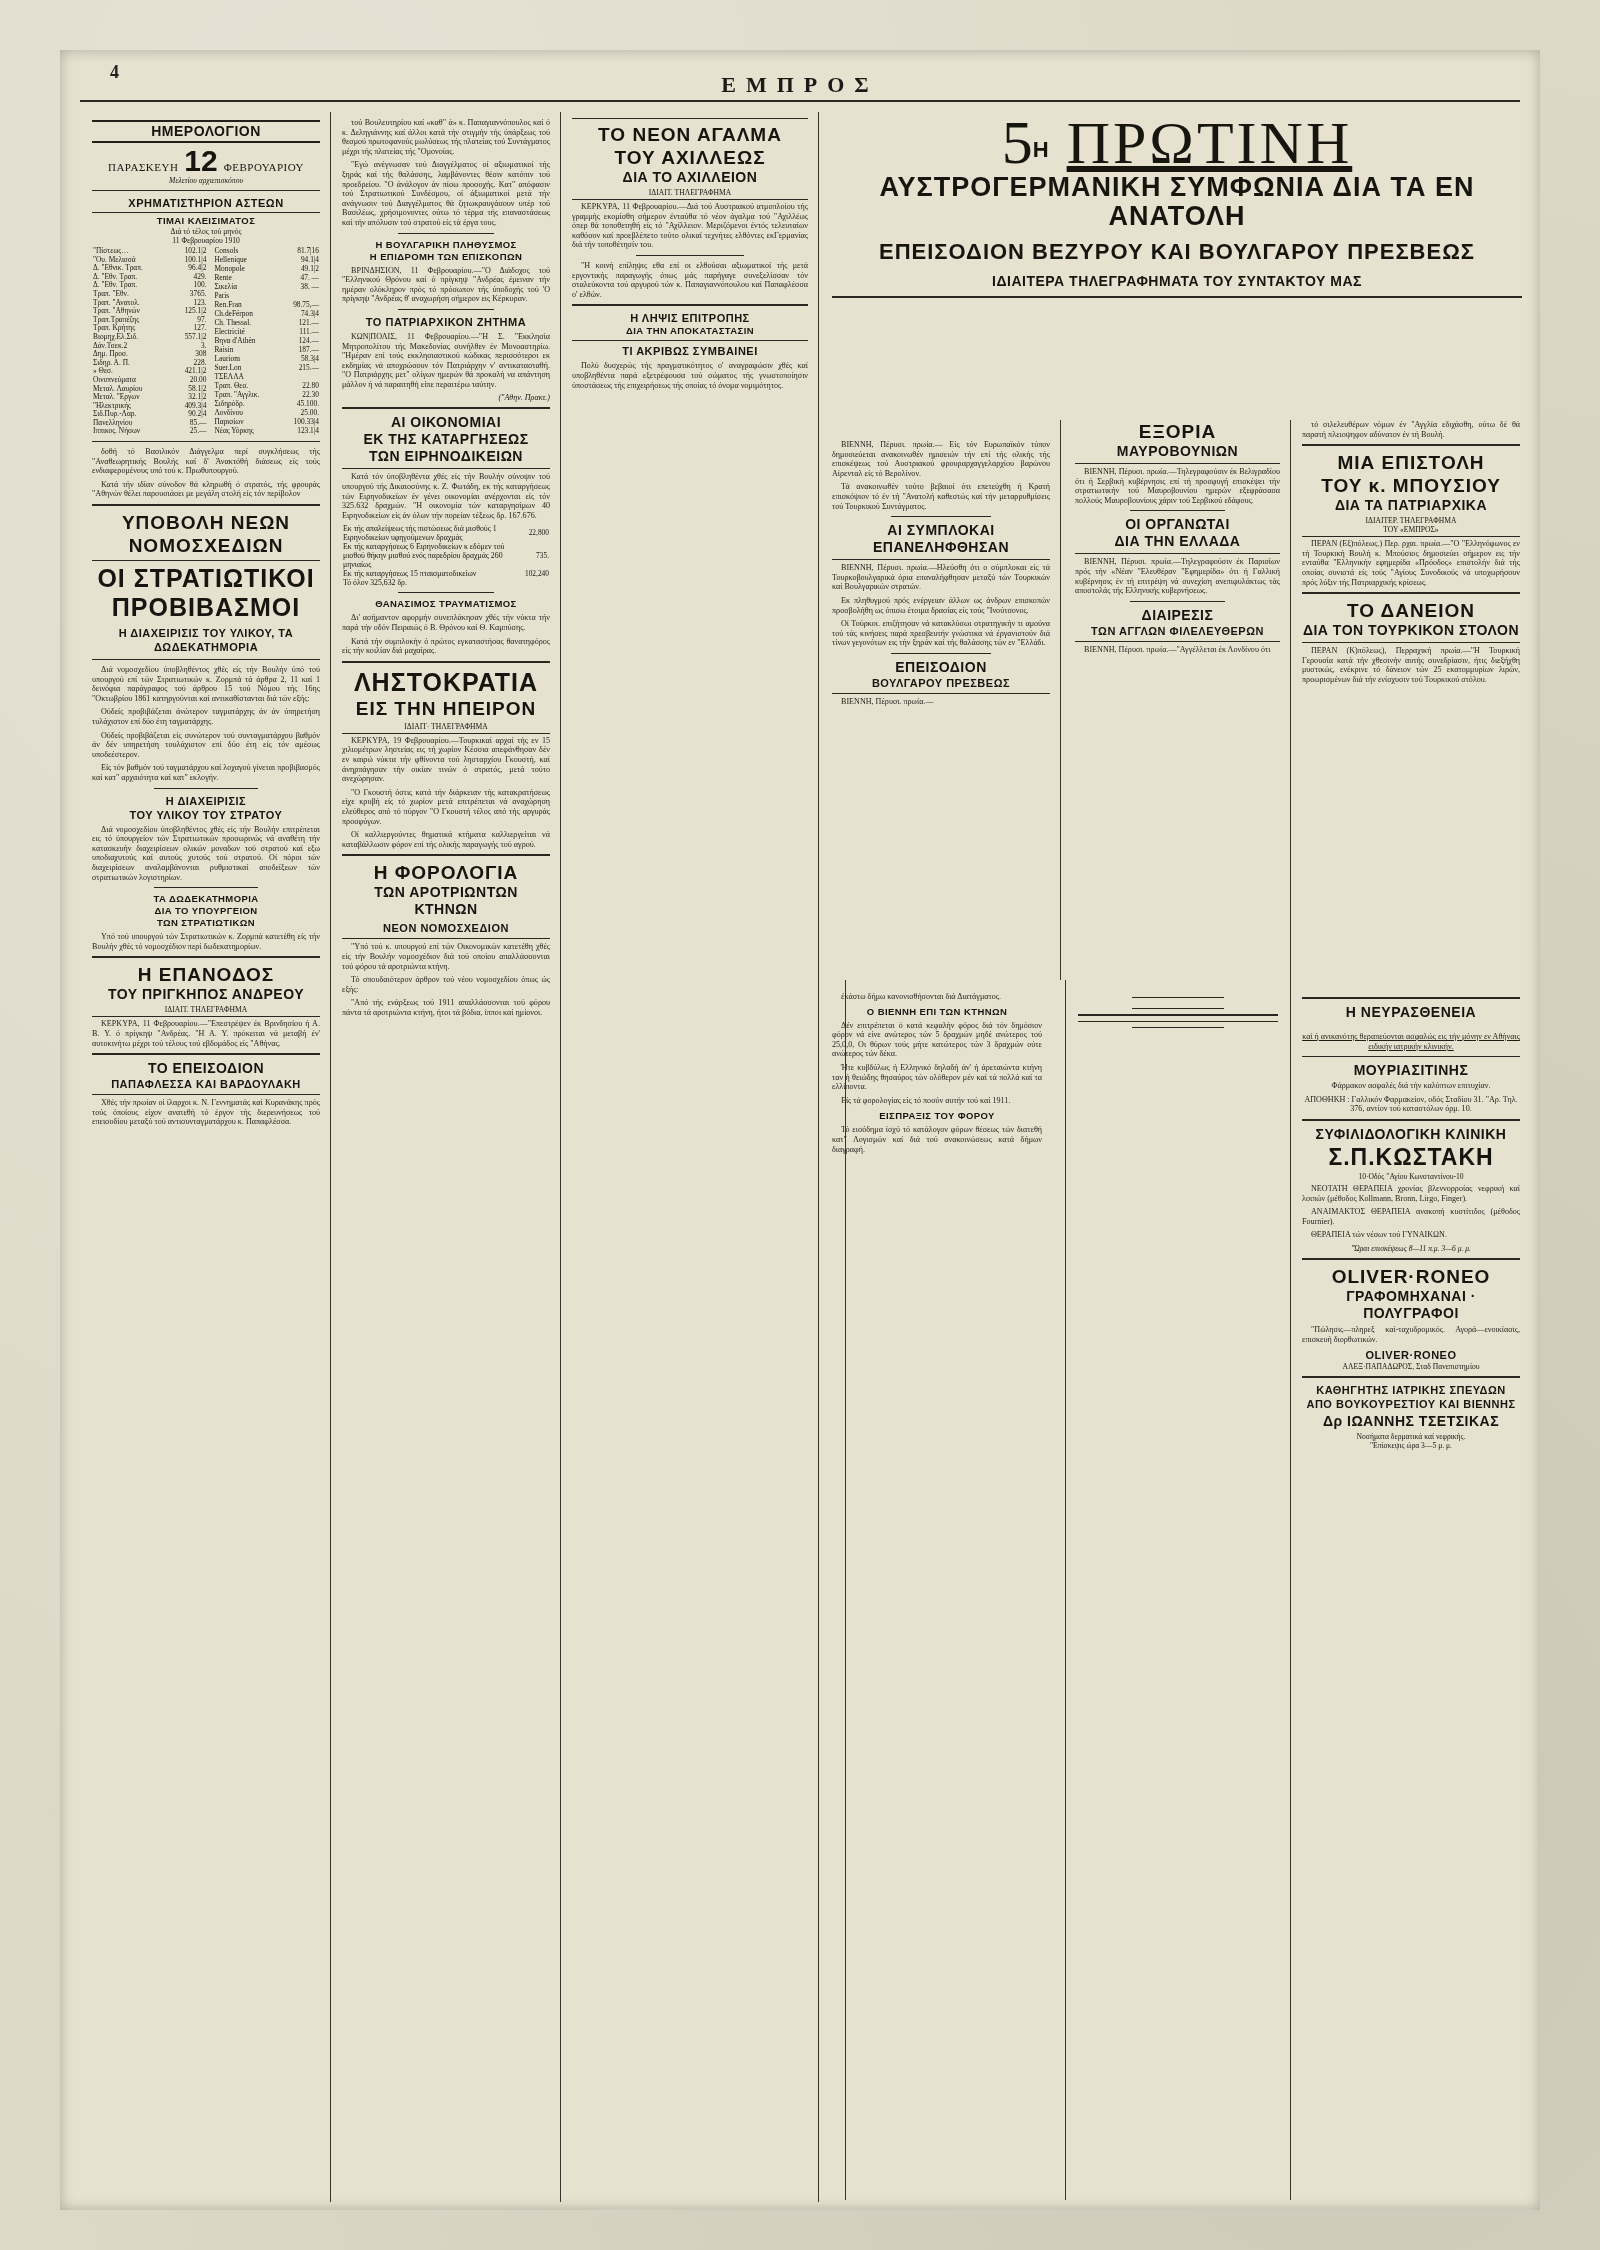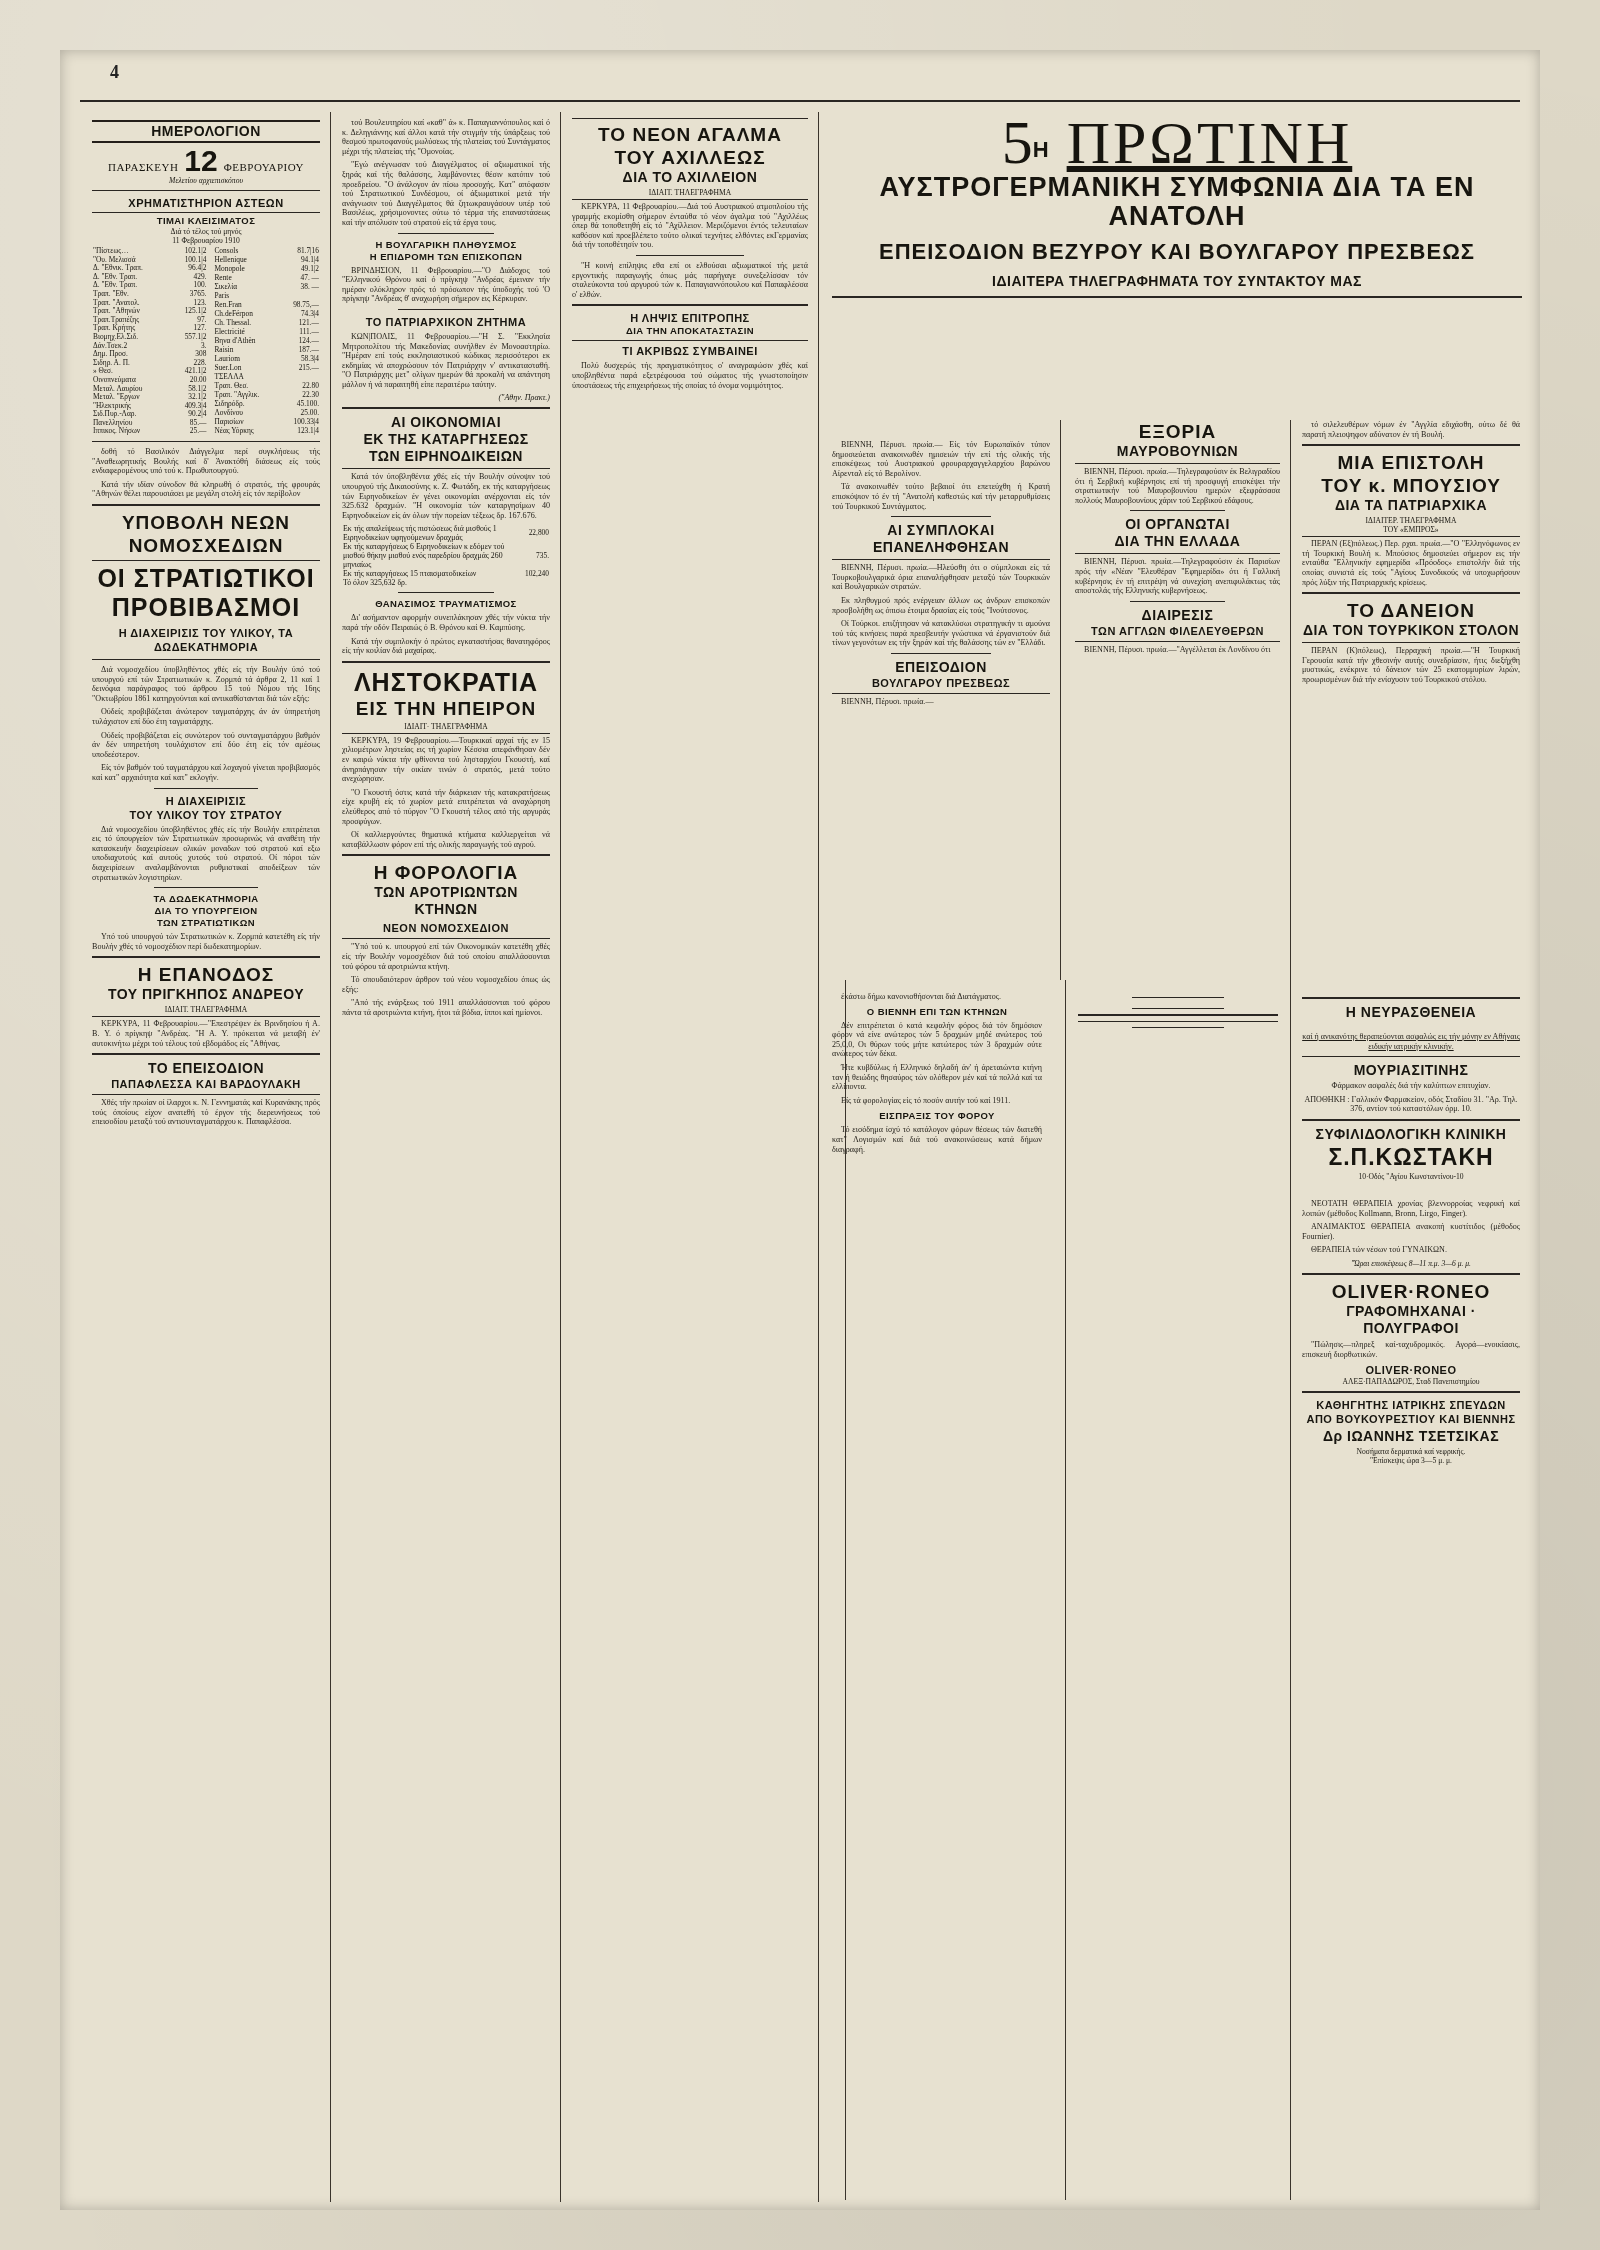--- a/index.html
+++ b/index.html
@@ -42,20 +42,23 @@
   .datebar{display:flex;align-items:baseline;justify-content:center;gap:6px;}
   .bignum{font-size:30px;font-weight:bold;line-height:30px;font-family:"Liberation Sans",sans-serif;}
 </style>
 </head>
 <body>
 
 <div id="page">
   <div class="sheet"></div>
 
   <div class="folio">4</div>
+  <div class="masthead">
+    <div class="t">ΕΜΠΡΟΣ</div>
+  </div>
   <div class="rule" style="left:80px;top:100px;width:1440px;height:2px;"></div>
 
   <div class="vr" style="left:330px;top:112px;height:2090px;"></div>
   <div class="vr" style="left:560px;top:112px;height:2090px;"></div>
   <div class="vr" style="left:818px;top:112px;height:2090px;"></div>
   <div class="vr" style="left:1290px;top:980px;height:1220px;"></div>
   <div class="vr" style="left:1060px;top:420px;height:560px;"></div>
   <div class="vr" style="left:1290px;top:420px;height:560px;"></div>
   <div class="vr" style="left:845px;top:980px;height:1220px;"></div>
   <div class="vr" style="left:1065px;top:980px;height:1220px;"></div>
@@ -562,21 +565,21 @@
     <div class="hr1"></div>
     <h3 class="hl-s hd-c">ΜΟΥΡΙΑΣΙΤΙΝΗΣ</h3>
     <div class="jtxt center" style="margin-top:2px;">
       <p style="text-indent:0;">Φάρμακον ασφαλές διά τήν καλύπτων επιτυχίαν.</p>
       <p style="text-indent:0;">ΑΠΟΘΗΚΗ : Γαλλικόν Φαρμακείον, οδός Σταδίου 31. "Αρ. Τηλ. 376, αντίον τού καταστόλων όρμ. 10.</p>
     </div>
     <div class="hr2"></div>
     <h3 class="hl-s hd-c">ΣΥΦΙΛΙΔΟΛΟΓΙΚΗ ΚΛΙΝΙΚΗ</h3>
     <h2 class="hl-l hd-c" style="font-size:23px;">Σ.Π.ΚΩΣΤΑΚΗ</h2>
     <div class="small center">10·Οδός "Αγίου Κωνσταντίνου-10</div>
-    <div class="jtxt" style="margin-top:18px;">
+    <div class="jtxt" style="margin-top:3px;">
       <p>ΝΕΟΤΑΤΗ ΘΕΡΑΠΕΙΑ χρονίας βλεννορροίας νεφρική καί λοιπών (μέθοδος Kollmann, Bronn, Lirgo, Finger).</p>
       <p>ΑΝΑΙΜΑΚΤΟΣ ΘΕΡΑΠΕΙΑ ανακοπή κυστίτιδος (μέθοδος Fournier).</p>
       <p>ΘΕΡΑΠΕΙΑ τών νέσων τού ΓΥΝΑΙΚΩΝ.</p>
     </div>
     <div class="small center ital">"Ώραι επισκέψεως 8—11 π.μ. 3—6 μ. μ.</div>
     <div class="hr2"></div>
     <h3 class="hl-m hd-c">OLIVER·RONEO</h3>
     <h4 class="hl-s hd-c">ΓΡΑΦΟΜΗΧΑΝΑΙ · ΠΟΛΥΓΡΑΦΟΙ</h4>
     <div class="jtxt" style="margin-top:3px;">
       <p>"Πώλησις—πληρεξ καί-ταχυδρομικός. Αγορά—ενοικίασις, επισκευή διορθωτικών.</p>

